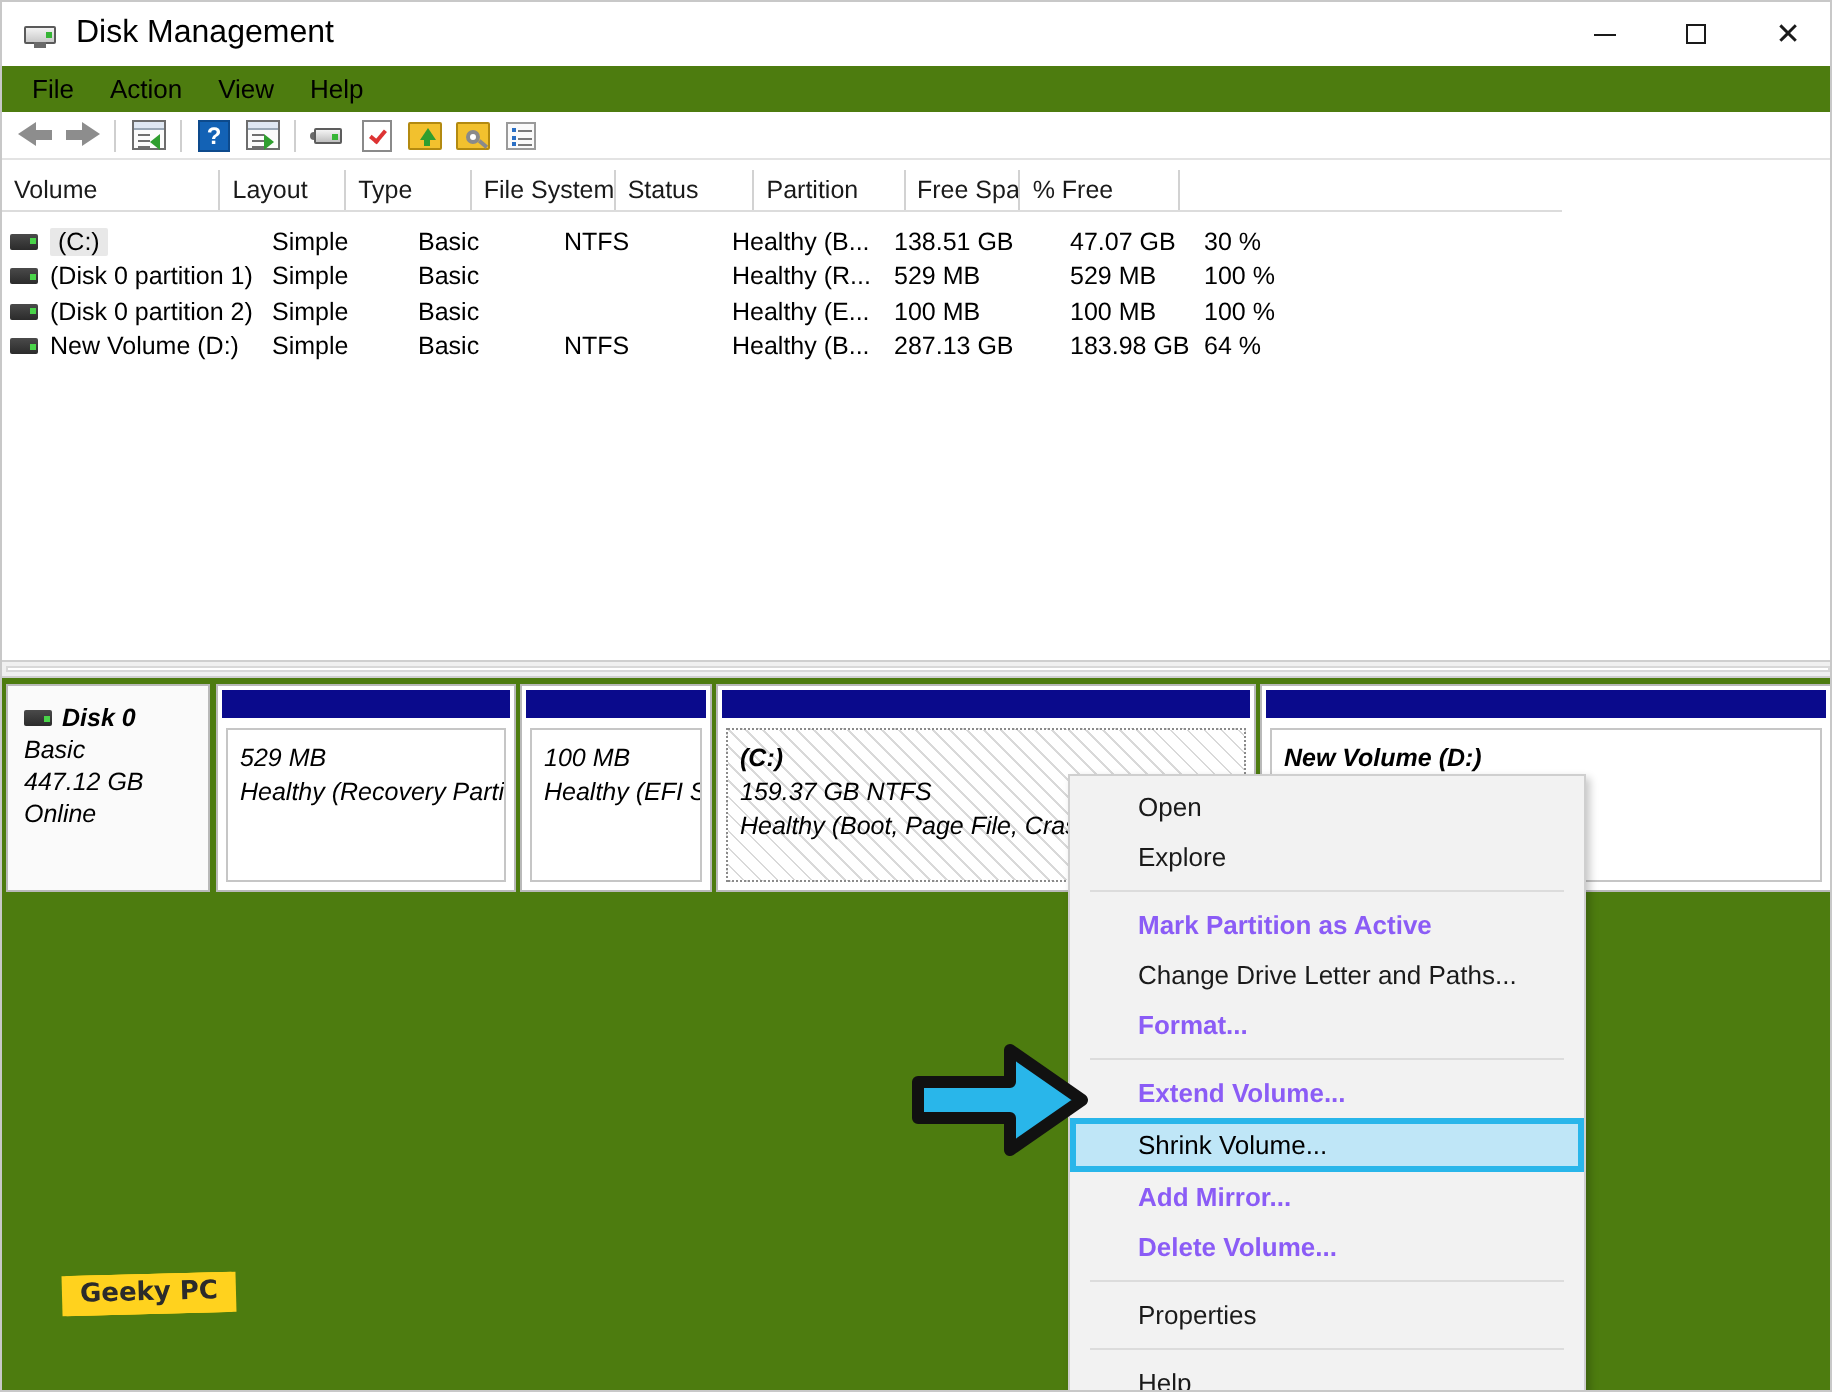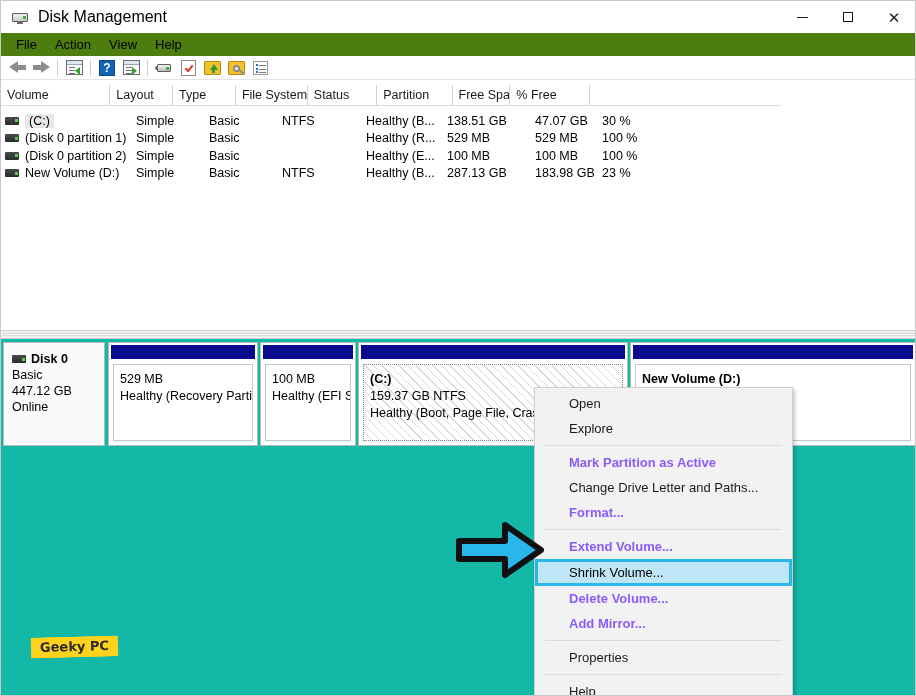--- a/index.html
+++ b/index.html
@@ -139,21 +139,22 @@
     background:#f0f0f0; border-top:1px solid #cfcfcf; border-bottom:1px solid #cfcfcf;
   }
   .splitter .grip {
     position:absolute; left:2px; top:2px; right:2px; height:3px;
     background:#ffffff; border:1px solid #d8d8d8;
   }
 
   
   .graphpane {
     position:absolute; left:0; top:338px; width:916px; height:358px;
-    background:#14b8a6;
+    background:#4d7c0f;
+    font-style:italic;
   }
   .diskrow { position:absolute; left:2px; top:3px; width:912px; height:104px; }
   .diskinfo {
     position:absolute; left:0; top:0; width:102px; height:104px;
     background:#fafafa; border:1px solid #b9b9b9;
     padding:8px 0 0 8px; font-size:12.5px; color:#000; line-height:16px;
   }
   .diskinfo .dtitle { font-weight:bold; display:flex; align-items:center; }
   .diskinfo .volicon { margin-right:5px; }
   .partstrip { position:absolute; left:105px; top:0; height:104px; }
@@ -371,21 +372,21 @@
               <i class="vg"></i>
             </span>
           <span>New Volume (D:)</span>
         </div>
         <div class="lc" style="width:73px">Simple</div>
         <div class="lc" style="width:73px">Basic</div>
         <div class="lc" style="width:84px">NTFS</div>
         <div class="lc" style="width:81px">Healthy (B...</div>
         <div class="lc" style="width:88px">287.13 GB</div>
         <div class="lc" style="width:67px">183.98 GB</div>
-        <div class="lc" style="width:93px">23 %</div>
+        <div class="lc" style="width:93px">64 %</div>
       </div>
     </div>
   </div>
 
   <div class="splitter">
     <div class="grip"></div>
   </div>
 
   <div class="graphpane">
     <div class="diskrow">
@@ -448,22 +449,22 @@
   <div class="ctxmenu">
     <div class="ctxitem">Open</div>
     <div class="ctxitem">Explore</div>
     <div class="ctxsep"></div>
     <div class="ctxitem disabled">Mark Partition as Active</div>
     <div class="ctxitem">Change Drive Letter and Paths...</div>
     <div class="ctxitem disabled">Format...</div>
     <div class="ctxsep"></div>
     <div class="ctxitem disabled">Extend Volume...</div>
     <div class="ctxitem highlight">Shrink Volume...</div>
+    <div class="ctxitem disabled">Add Mirror...</div>
     <div class="ctxitem disabled">Delete Volume...</div>
-    <div class="ctxitem disabled">Add Mirror...</div>
     <div class="ctxsep"></div>
     <div class="ctxitem">Properties</div>
     <div class="ctxsep"></div>
     <div class="ctxitem">Help</div>
   </div>
 
   <div class="annot-arrow">
     <svg width="96" height="62" viewBox="0 0 96 62">
       <path d="M6 22 L52 22 L52 6 L88 31 L52 56 L52 40 L6 40 Z" fill="#29b6ea" stroke="#111111" stroke-width="6" stroke-linejoin="round" stroke-linecap="round"></path>
     </svg>

